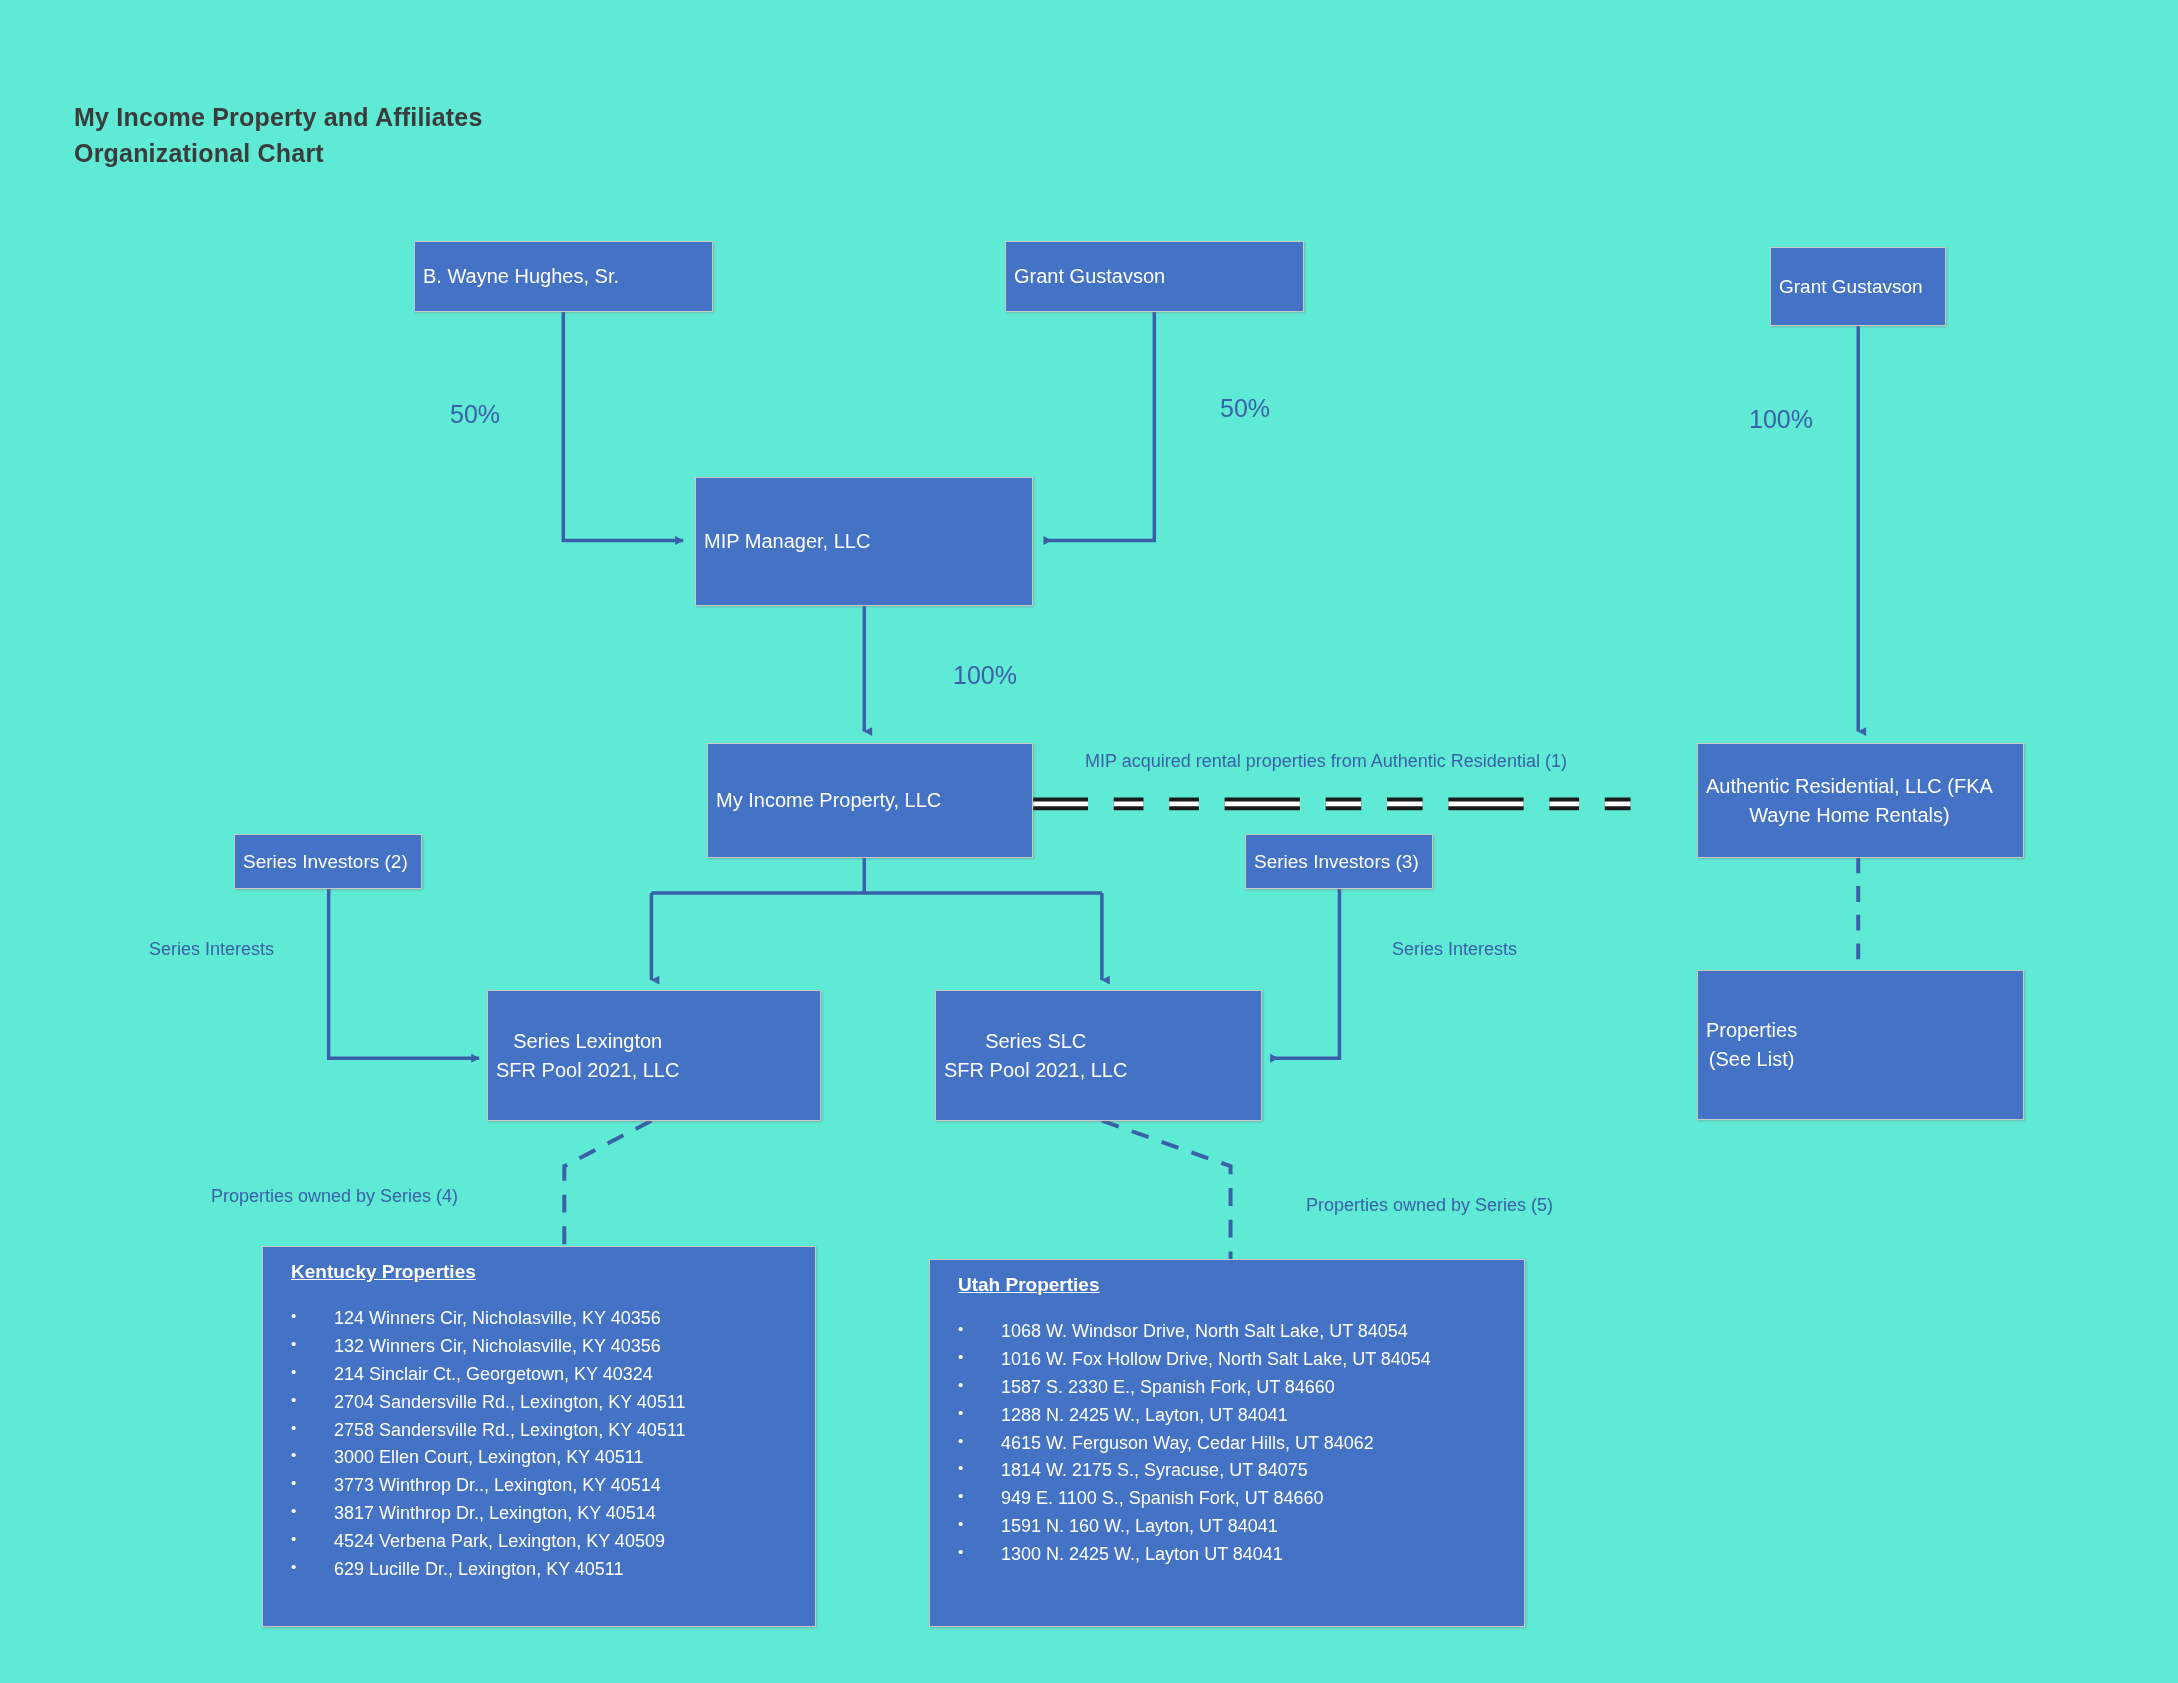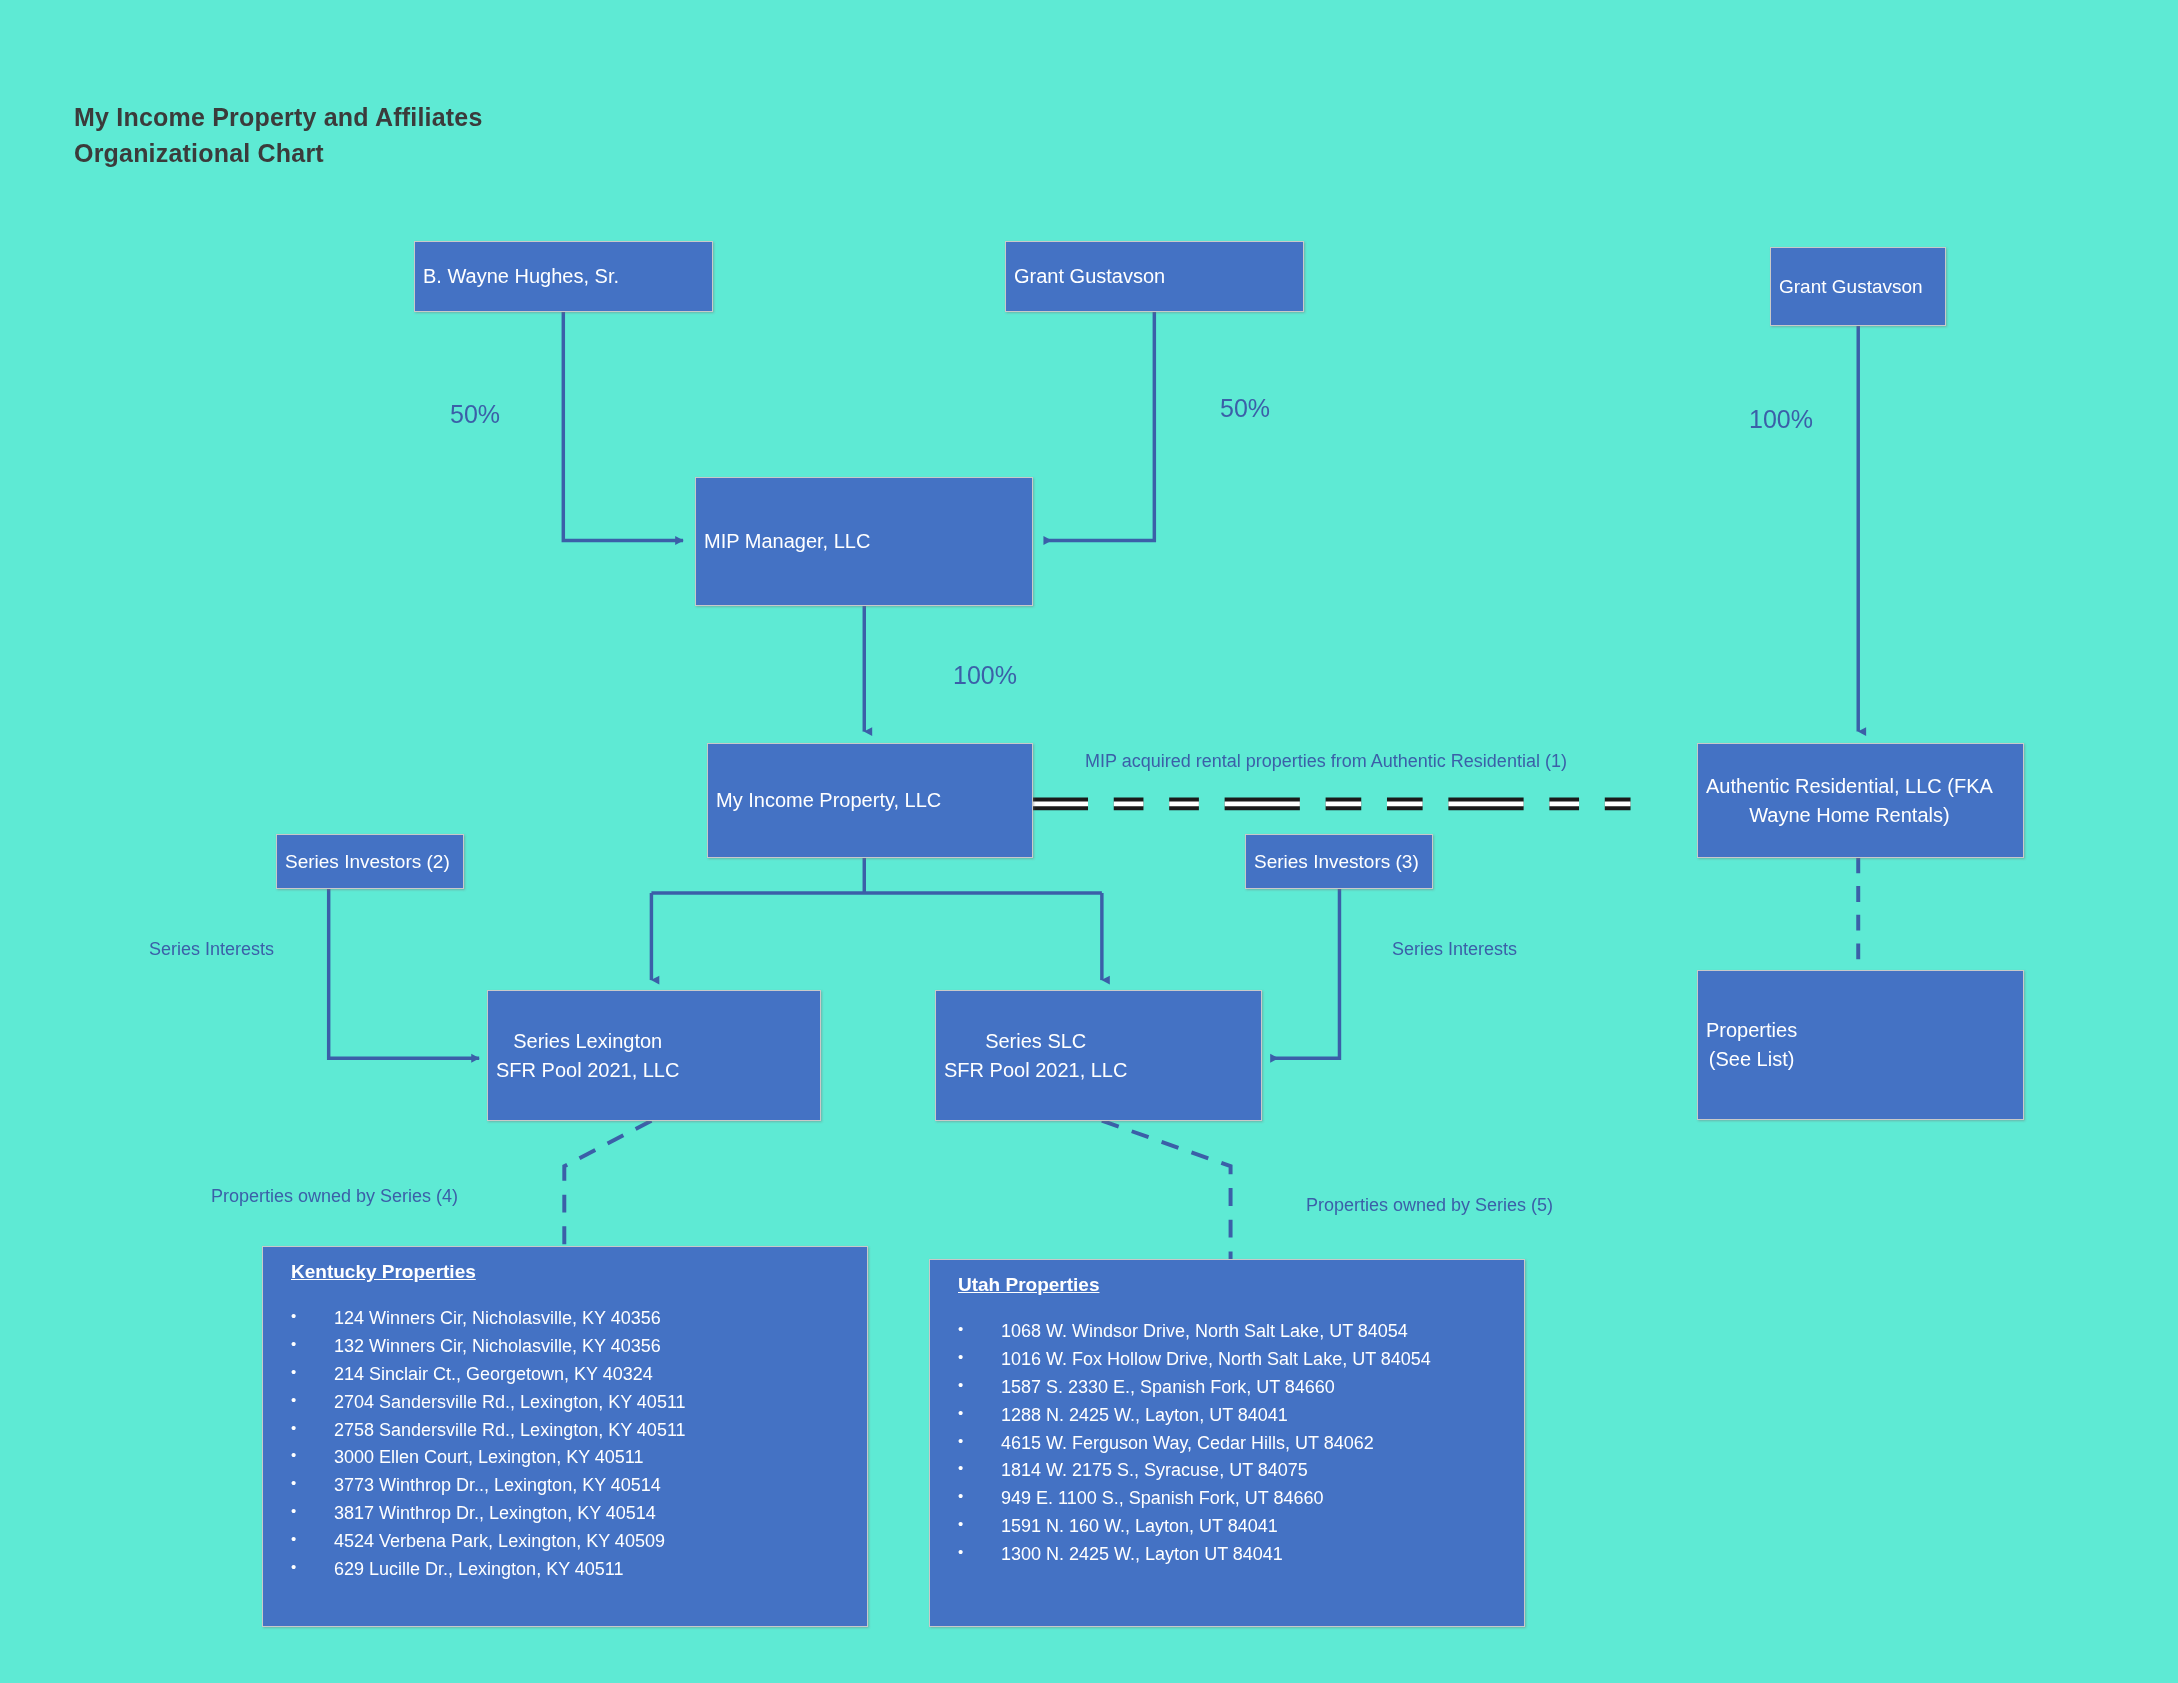--- a/index.html
+++ b/index.html
@@ -180,21 +180,21 @@
     <span class="node-text">My Income Property, LLC</span>
   </div>
 
   <div class="node" style="left:1697px; top:743px; width:327px; height:115px;">
     <span class="node-text">
       <span>Authentic Residential, LLC (FKA</span><br>
       <span>Wayne Home Rentals)</span>
     </span>
   </div>
 
-  <div class="node small-label" style="left:234px; top:834px; width:188px; height:55px;margin-left:42px;">
+  <div class="node small-label" style="left:234px; top:834px; width:188px; height:55px;">
     <span class="node-text">Series Investors (2)</span>
   </div>
 
   <div class="node small-label" style="left:1245px; top:834px; width:188px; height:55px;">
     <span class="node-text">Series Investors (3)</span>
   </div>
 
   <div class="node" style="left:487px; top:990px; width:334px; height:131px;">
     <span class="node-text">
       <span>Series Lexington</span><br>
@@ -227,21 +227,21 @@
   <div class="edge-label sm" style="left:1085px; top:751px;">MIP acquired rental properties from Authentic Residential (1)</div>
 
   <div class="edge-label sm" style="left:149px; top:939px;">Series Interests</div>
 
   <div class="edge-label sm" style="left:1392px; top:939px;">Series Interests</div>
 
   <div class="edge-label sm" style="left:211px; top:1186px;">Properties owned by Series (4)</div>
 
   <div class="edge-label sm" style="left:1306px; top:1195px;">Properties owned by Series (5)</div>
 
-  <div class="list-panel" style="left:262px; top:1246px; width:606px; height:381px;">
+  <div class="list-panel" style="left:262px; top:1246px; width:554px; height:381px;">
     <div class="panel-heading">Kentucky Properties</div>
     <ul>
       <li>124 Winners Cir, Nicholasville, KY 40356</li>
       <li>132 Winners Cir, Nicholasville, KY 40356</li>
       <li>214 Sinclair Ct., Georgetown, KY 40324</li>
       <li>2704 Sandersville Rd., Lexington, KY 40511</li>
       <li>2758 Sandersville Rd., Lexington, KY 40511</li>
       <li>3000 Ellen Court, Lexington, KY 40511</li>
       <li>3773 Winthrop Dr.., Lexington, KY 40514</li>
       <li>3817 Winthrop Dr., Lexington, KY 40514</li>

